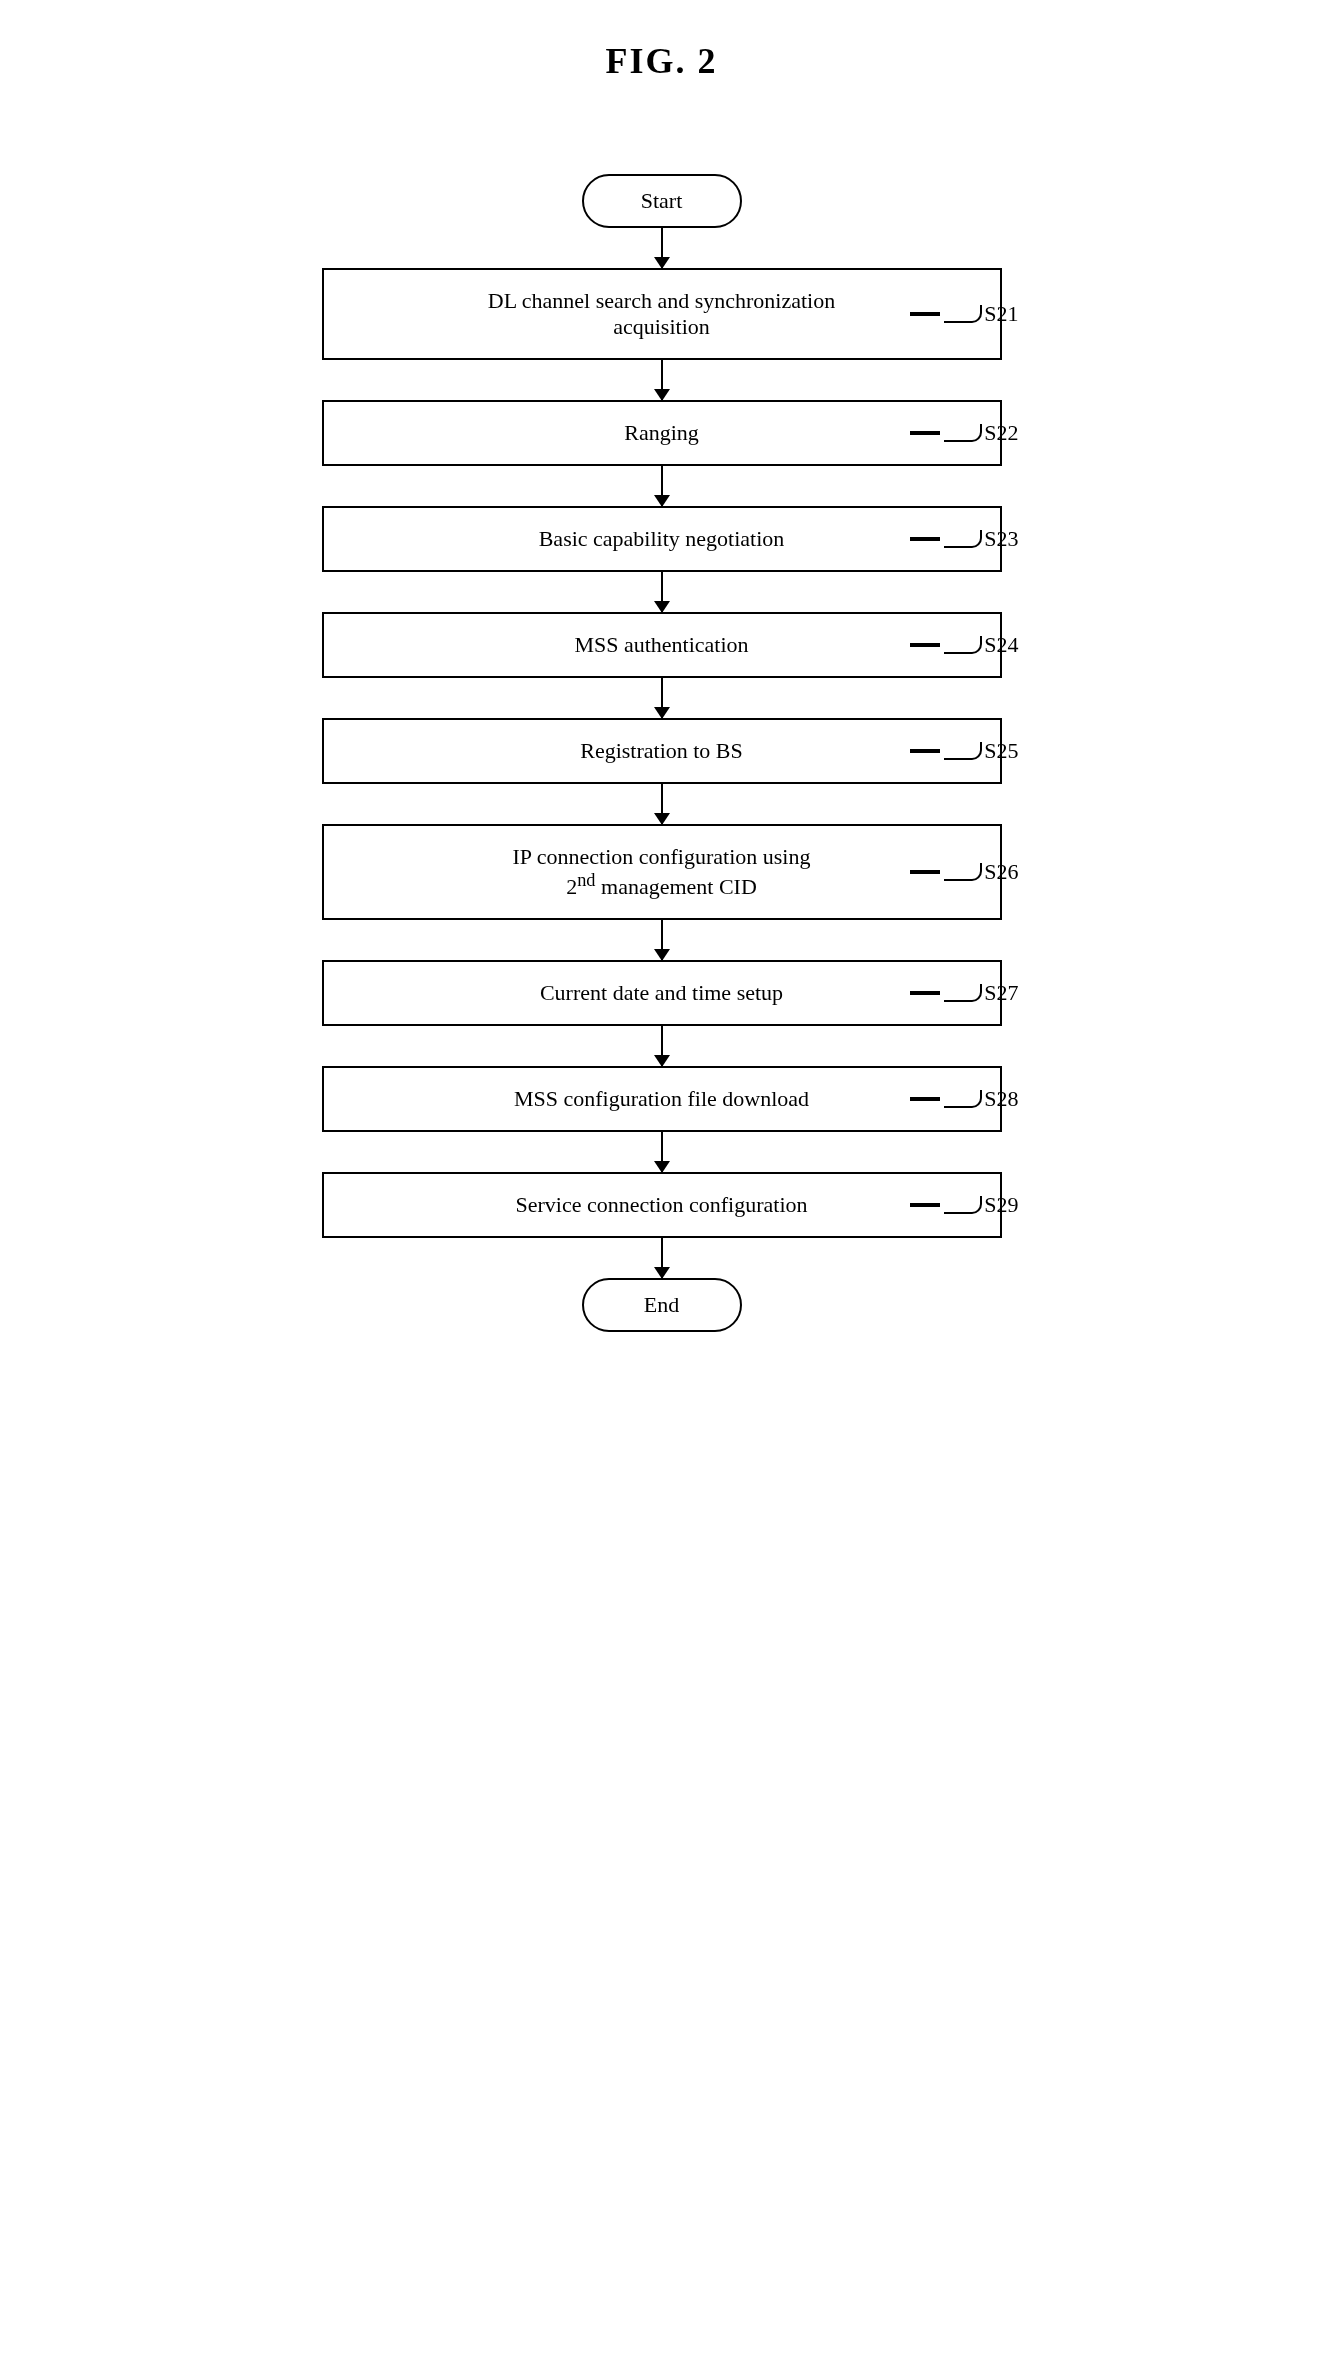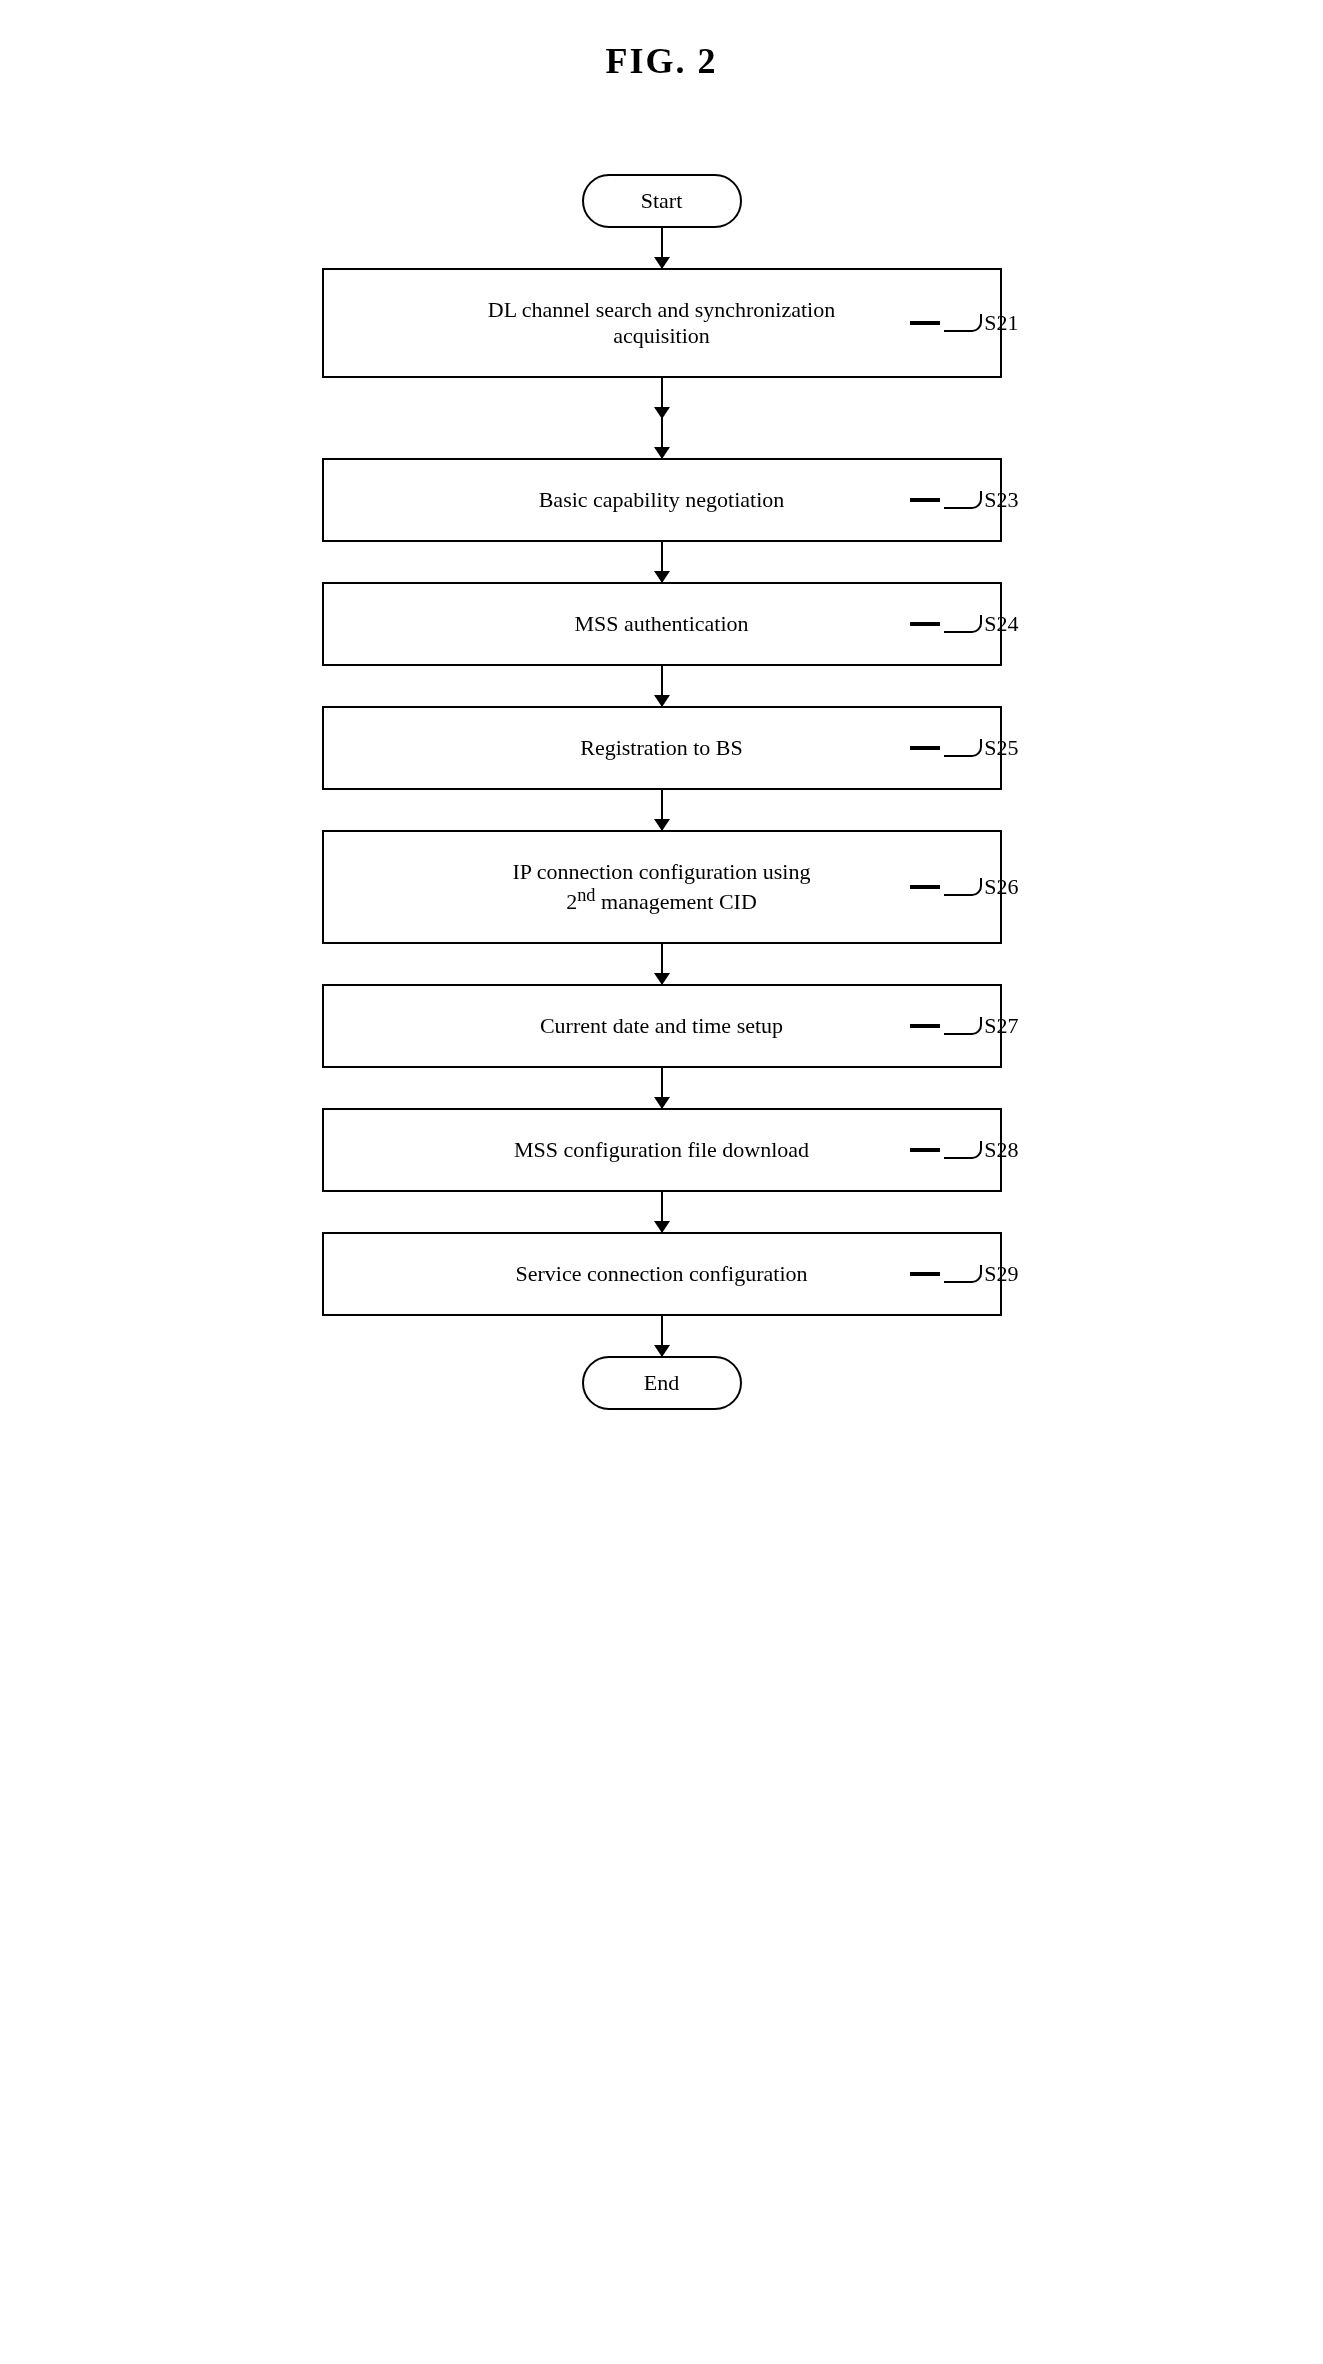--- a/index.html
+++ b/index.html
@@ -36,21 +36,21 @@
       border: 2px solid #000;
       border-radius: 30px;
       padding: 12px 50px;
       font-size: 22px;
       text-align: center;
       background: #fff;
       min-width: 160px;
     }
     .flow-box {
       border: 2px solid #000;
-      padding: 27px 30px;
+      padding: 18px 30px;
       font-size: 22px;
       text-align: center;
       background: #fff;
       width: 680px;
       position: relative;
     }
     .arrow-down {
       width: 2px;
       height: 40px;
       background: #000;
@@ -123,20 +123,27 @@
         DL channel search and synchronization<br>acquisition
       </div>
       <div class="step-label">
         <span class="label-connector"></span>
         <span>S21</span>
       </div>
     </div>
 
     <div class="arrow-down"></div>
 
+    <div class="step-row">
+      <div class="flow-box">Ranging</div>
+      <div class="step-label">
+        <span class="label-connector"></span>
+        <span>S22</span>
+      </div>
+    </div>
 
     <div class="arrow-down"></div>
 
     <div class="step-row">
       <div class="flow-box">Basic capability negotiation</div>
       <div class="step-label">
         <span class="label-connector"></span>
         <span>S23</span>
       </div>
     </div>

